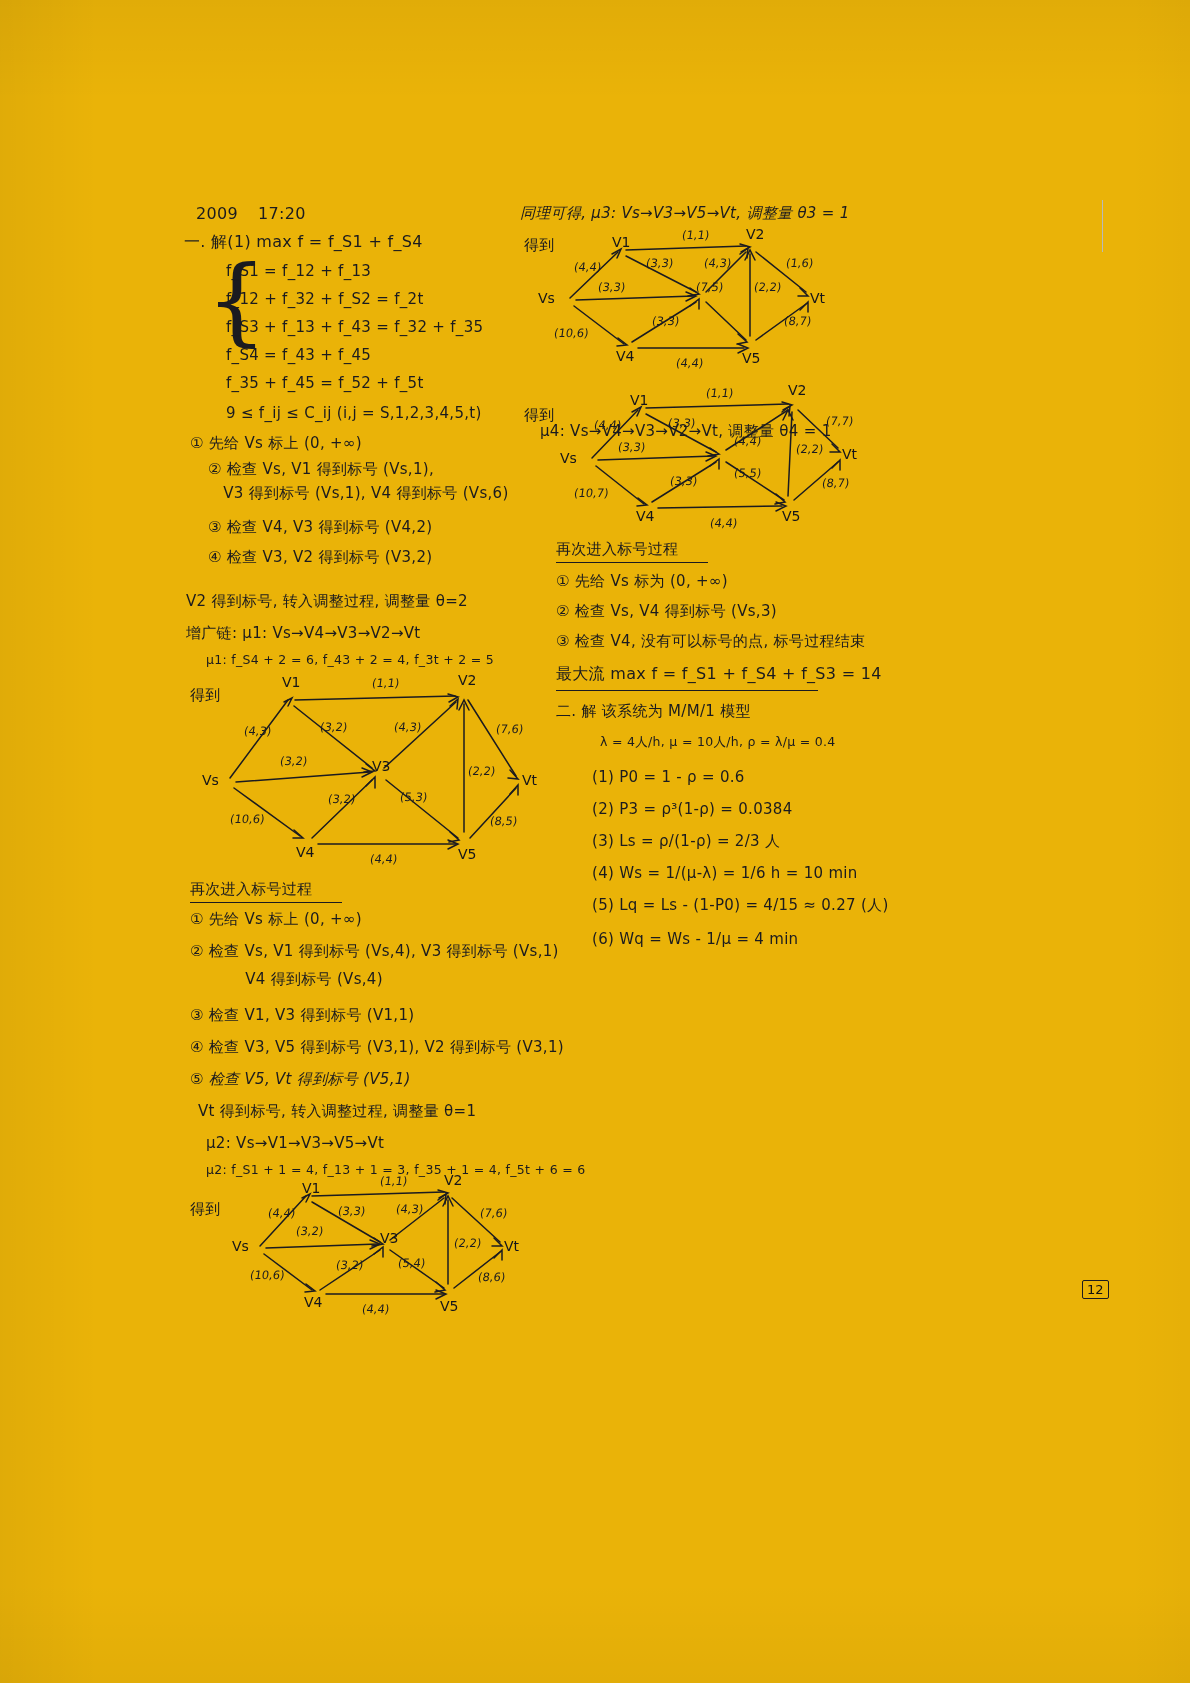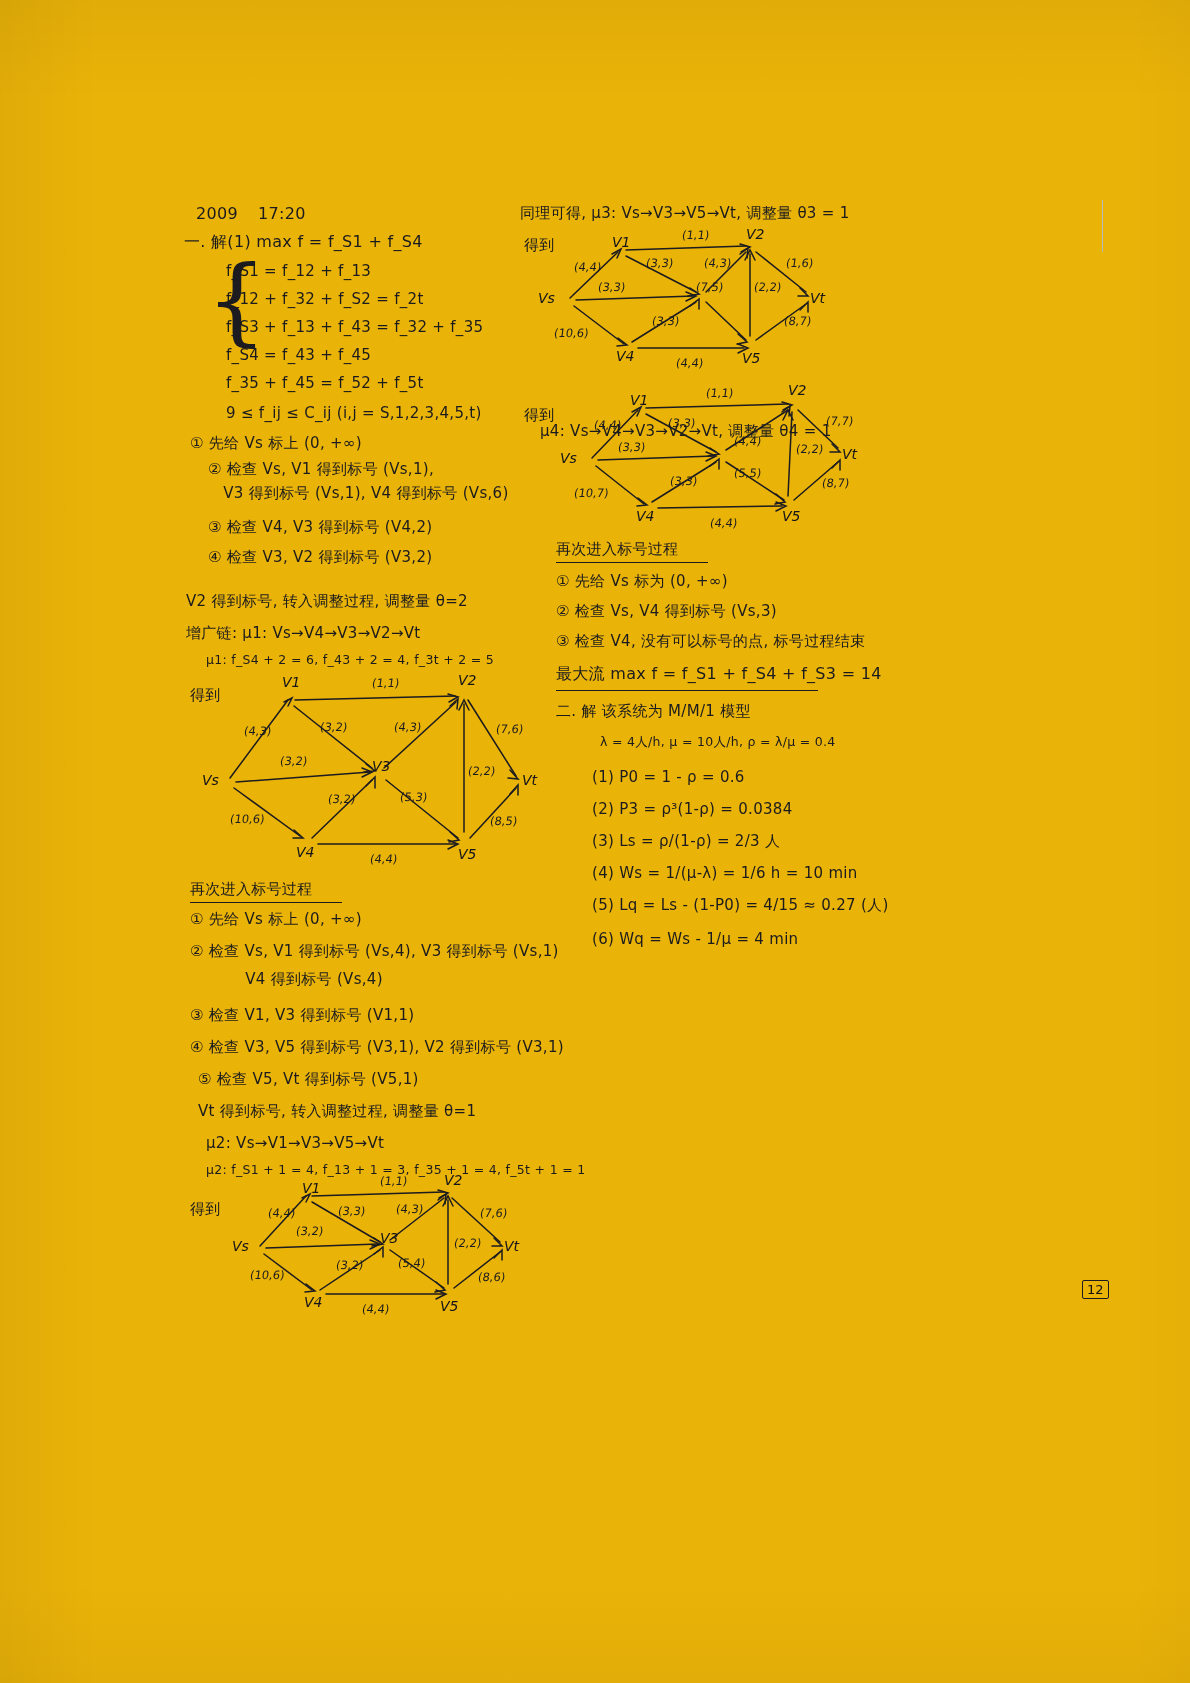--- a/index.html
+++ b/index.html
@@ -44,21 +44,20 @@
   .ink {
     font-size: 15px;
     letter-spacing: 0.3px;
   }
   .small { font-size: 12.5px; }
   .big { font-size: 16px; }
   .node {
     position: absolute;
     font-family: "DejaVu Sans", sans-serif;
     font-size: 14px;
-    font-style: italic;
     color: #15151a;
     white-space: pre;
   }
   .edgelbl {
     position: absolute;
     font-family: "DejaVu Sans", sans-serif;
     font-size: 11.5px;
     color: #1b1b20;
     white-space: pre;
     transform: skewX(-8deg);
@@ -170,25 +169,25 @@
   </div>
 
   <div class="hand ink" style="left:190px; top:880px;">再次进入标号过程</div>
   <div class="underline" style="left:190px; top:902px; width:152px;"></div>
 
   <div class="hand ink" style="left:190px; top:910px;">① 先给 Vs 标上 (0, +∞)</div>
   <div class="hand ink" style="left:190px; top:942px;">② 检查 Vs, V1 得到标号 (Vs,4), V3 得到标号 (Vs,1)</div>
   <div class="hand ink" style="left:230px; top:970px;">   V4 得到标号 (Vs,4)</div>
   <div class="hand ink" style="left:190px; top:1006px;">③ 检查 V1, V3 得到标号 (V1,1)</div>
   <div class="hand ink" style="left:190px; top:1038px;">④ 检查 V3, V5 得到标号 (V3,1), V2 得到标号 (V3,1)</div>
-  <div class="hand ink" style="left:198px; top:1070px;">⑤ 检查 V5, Vt 得到标号 (V5,1)</div>
+  <div class="hand ink" style="left:190px; top:1070px;font-style:italic;">⑤ 检查 V5, Vt 得到标号 (V5,1)</div>
 
   <div class="hand ink" style="left:190px; top:1102px;margin-left:8px;">Vt 得到标号, 转入调整过程, 调整量 θ=1</div>
   <div class="hand ink" style="left:206px; top:1134px;">μ2: Vs→V1→V3→V5→Vt</div>
-  <div class="hand ink small" style="left:206px; top:1162px;">μ2: f_S1 + 1 = 4, f_13 + 1 = 3, f_35 + 1 = 4, f_5t + 1 = 1</div>
+  <div class="hand ink small" style="left:206px; top:1162px;">μ2: f_S1 + 1 = 4, f_13 + 1 = 3, f_35 + 1 = 4, f_5t + 6 = 6</div>
   <div class="hand ink" style="left:190px; top:1200px;">得到</div>
 
   <div class="graph" style="left:240px; top:1180px; width:300px; height:130px;">
     <svg width="300" height="130">
       <path class="ln" d="M20,66 L66,16"></path>
       <path class="ln" d="M72,16 L204,12"></path>
       <path class="ln" d="M72,22 L140,62"></path>
       <path class="ln" d="M150,60 L204,18"></path>
       <path class="ln" d="M212,18 L260,62"></path>
       <path class="ln" d="M26,68 L138,64"></path>
@@ -226,21 +225,21 @@
     <div class="edgelbl" style="left:240px; top:26px;">(7,6)</div>
     <div class="edgelbl" style="left:56px; top:44px;">(3,2)</div>
     <div class="edgelbl" style="left:214px; top:56px;">(2,2)</div>
     <div class="edgelbl" style="left:96px; top:78px;">(3,2)</div>
     <div class="edgelbl" style="left:158px; top:76px;">(5,4)</div>
     <div class="edgelbl" style="left:10px; top:88px;">(10,6)</div>
     <div class="edgelbl" style="left:122px; top:122px;">(4,4)</div>
     <div class="edgelbl" style="left:238px; top:90px;">(8,6)</div>
   </div>
 
-  <div class="hand ink" style="left:520px; top:204px;">同理可得, μ3: Vs→V3→V5→Vt, 调整量 θ3 = 1</div>
+  <div class="hand ink" style="left:520px; top:204px;font-style:italic;">同理可得, μ3: Vs→V3→V5→Vt, 调整量 θ3 = 1</div>
   <div class="hand ink" style="left:524px; top:236px;">得到</div>
 
   <div class="graph" style="left:548px; top:236px; width:300px; height:130px;">
     <svg width="300" height="130">
       <path class="ln" d="M22,62 L70,16"></path>
       <path class="ln" d="M78,14 L198,10"></path>
       <path class="ln" d="M78,20 L148,56"></path>
       <path class="ln" d="M158,56 L198,16"></path>
       <path class="ln" d="M208,16 L258,56"></path>
       <path class="ln" d="M28,64 L146,60"></path>

